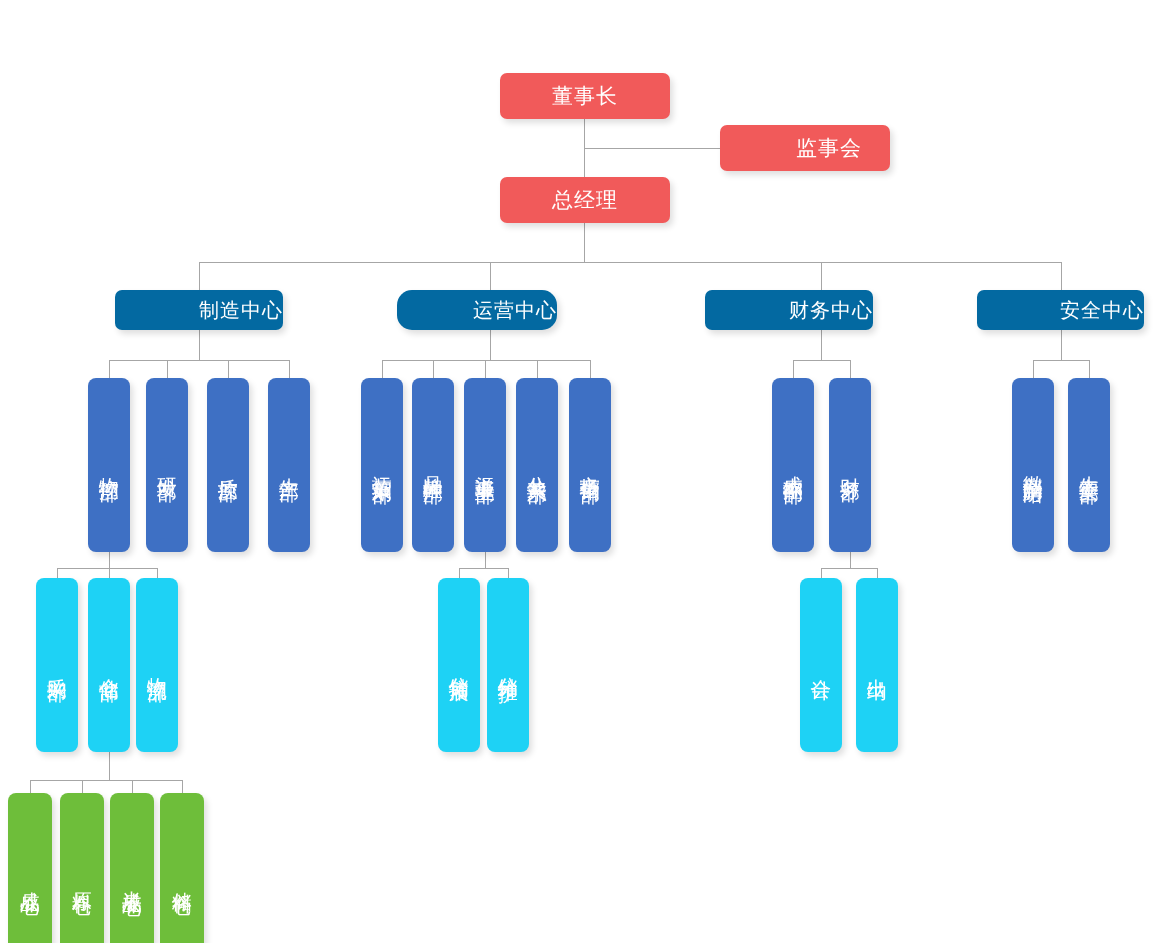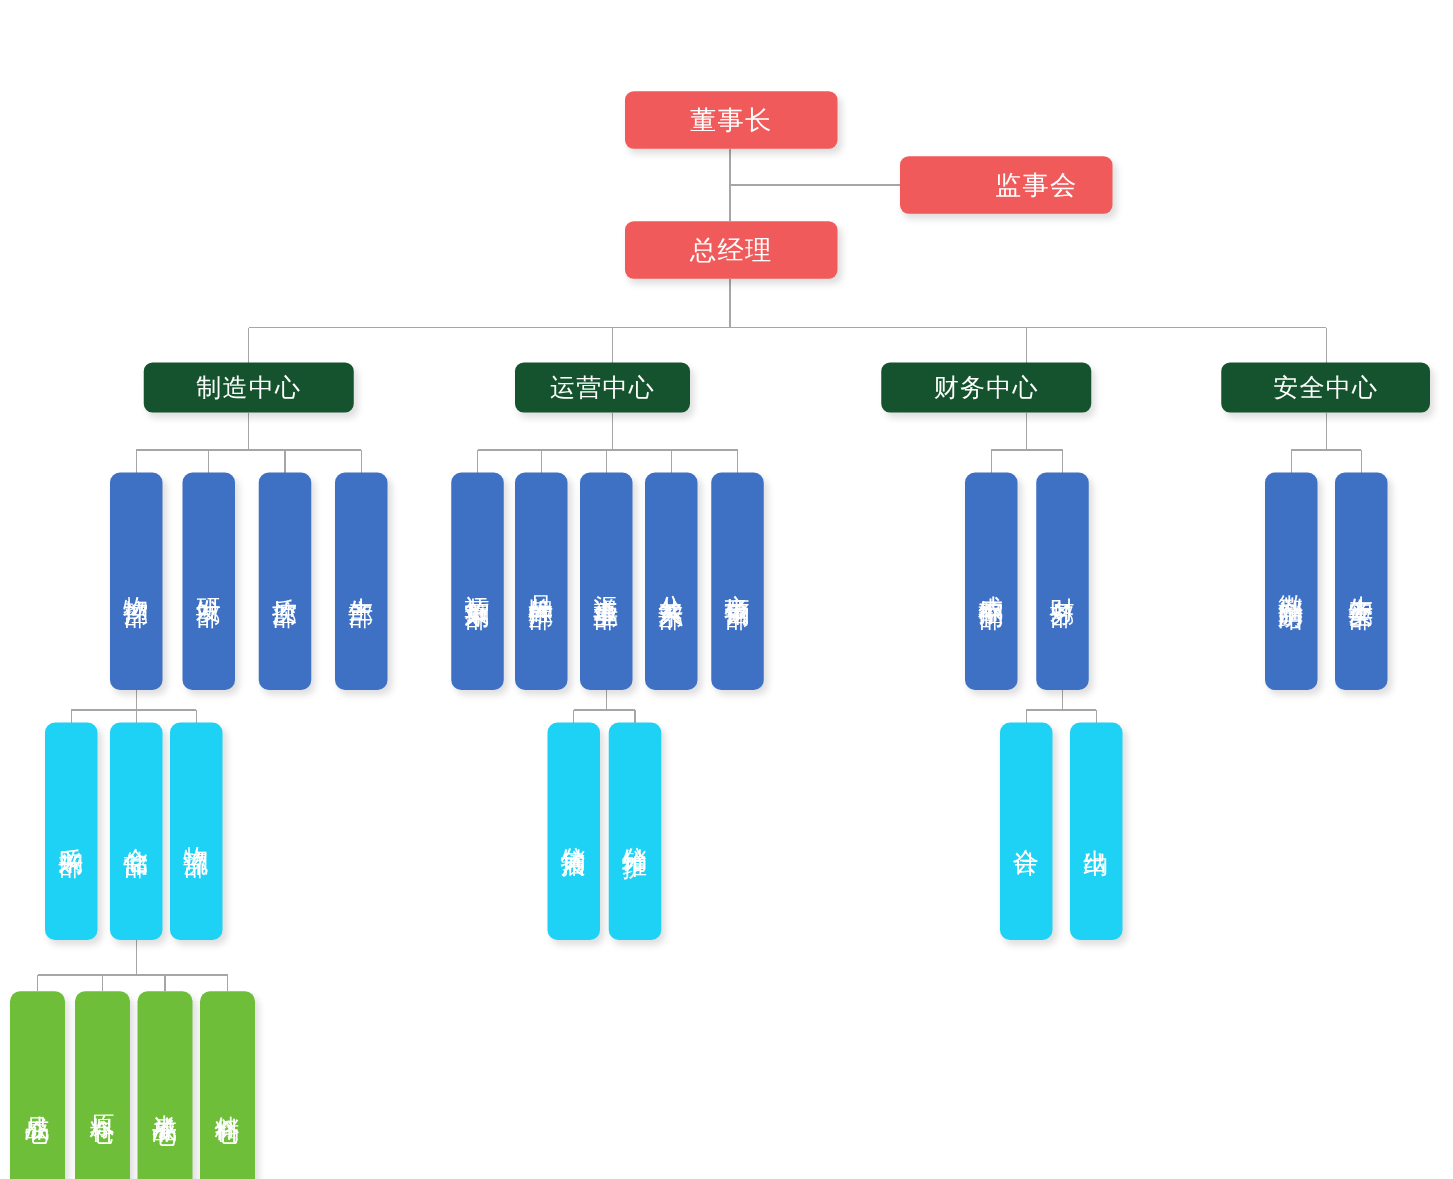--- a/index.html
+++ b/index.html
@@ -37,23 +37,24 @@
     box-shadow: 3px 4px 6px rgba(0,0,0,0.13);
     letter-spacing: 1px;
     user-select: none;
   }
   .node.level-root {
     background: #F15A5A;
     font-size: 21px;
     border-radius: 7px;
   }
   .node.level-center {
-    background: #14532d;
+    background: #0369a1;
     font-size: 20px;
     border-radius: 7px;
+    justify-content: flex-end;
   }
   .node.level-dept {
     background: #3E70C4;
     font-size: 20px;
     border-radius: 8px;
   }
   .node.level-sub {
     background: #1ED2F5;
     font-size: 20px;
     border-radius: 8px;
@@ -137,21 +138,21 @@
       </div>
       <div class="node level-root" style="left: 720px; top: 85px; width: 170px; height: 46px; padding-left: 48px;">
         <span class="label-h">监事会</span>
       </div>
       <div class="node level-root" style="left: 500px; top: 137px; width: 170px; height: 46px; justify-content: center;">
         <span class="label-h">总经理</span>
       </div>
       <div class="node level-center" style="left: 115px; top: 250px; width: 168px; height: 40px;">
         <span class="label-h">制造中心</span>
       </div>
-      <div class="node level-center" style="left: 412px; top: 250px; width: 140px; height: 40px;">
+      <div class="node level-center" style="left: 397px; top: 250px; width: 160px; height: 40px; border-radius: 15px;">
         <span class="label-h">运营中心</span>
       </div>
       <div class="node level-center" style="left: 705px; top: 250px; width: 168px; height: 40px;">
         <span class="label-h">财务中心</span>
       </div>
       <div class="node level-center" style="left: 977px; top: 250px; width: 167px; height: 40px;">
         <span class="label-h">安全中心</span>
       </div>
       <div class="node level-dept" style="left: 88px; top: 338px; width: 42px; height: 174px;">
         <span class="label-v">物控部</span>

